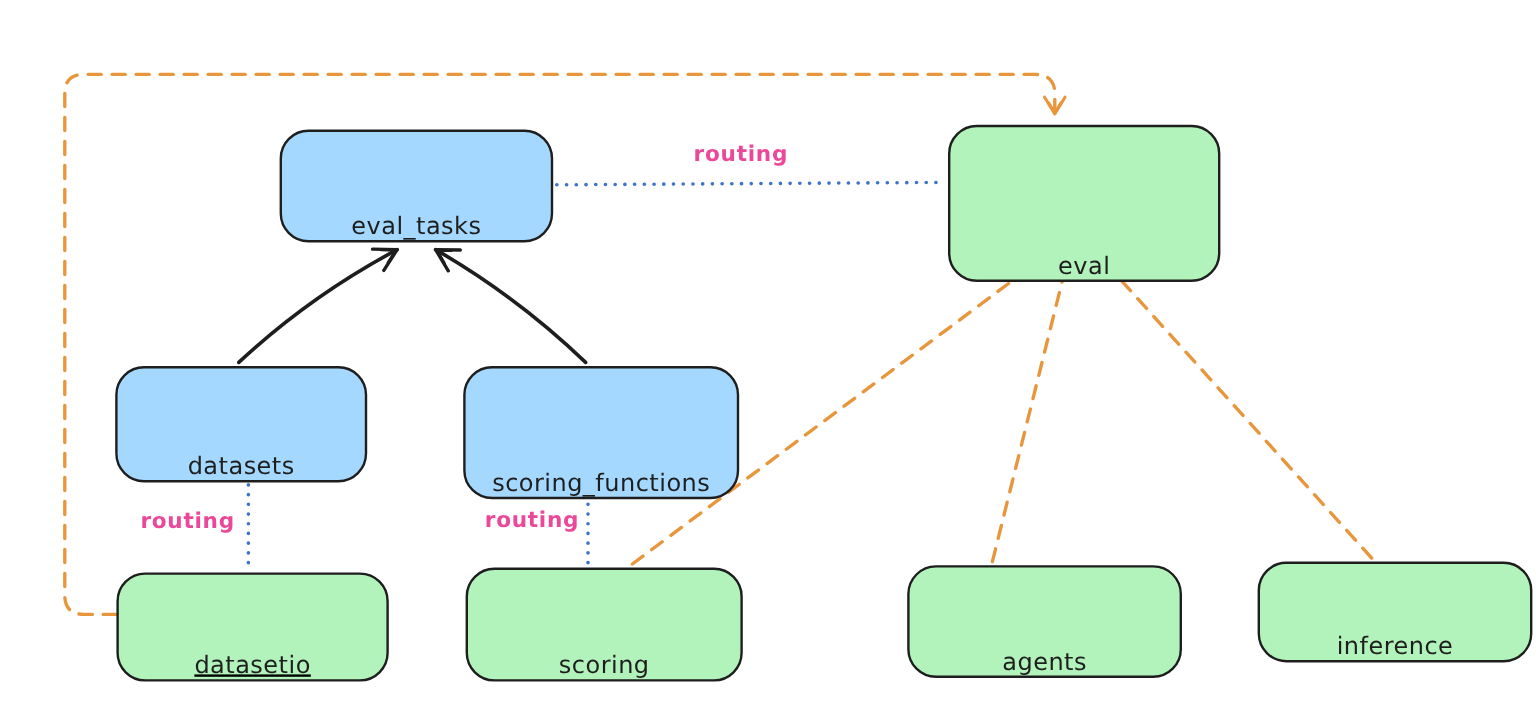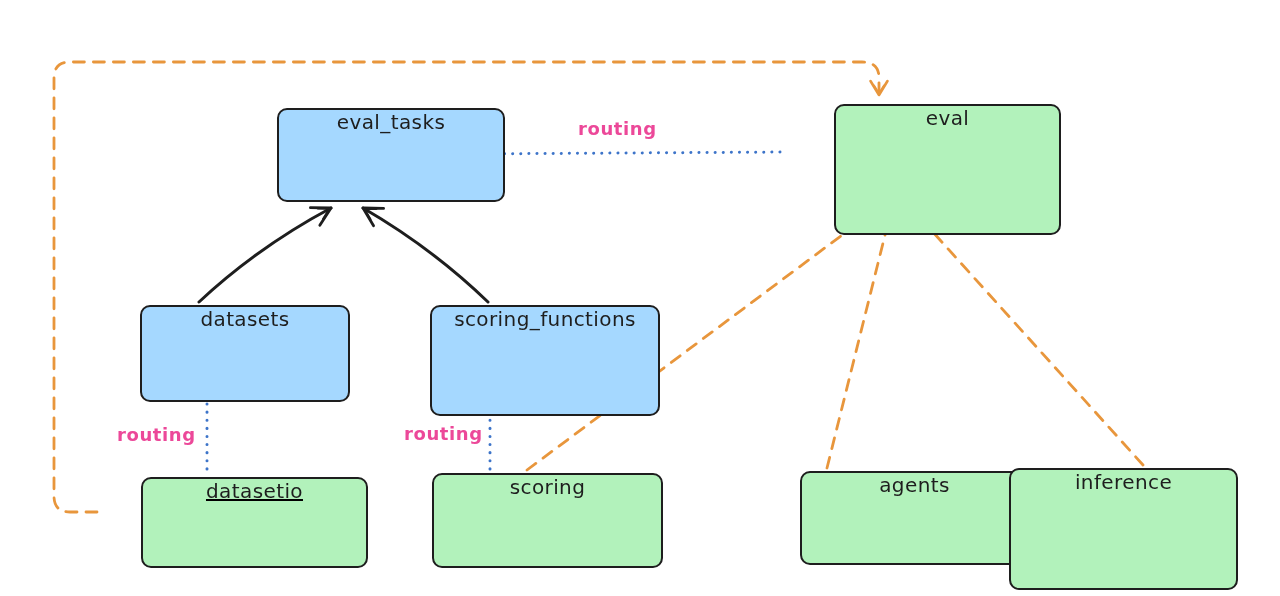--- a/index.html
+++ b/index.html
@@ -13,26 +13,25 @@
   }
   .edges {
     position: absolute;
     left: 0; top: 0;
     width: 1280px; height: 596px;
   }
   .node {
     position: absolute;
     box-sizing: border-box;
     border: 2.6px solid #1e1e1e;
-    border-radius: 10px;
+    border-radius: 24px;
     background: var(--fill);
     display: flex;
-    align-items: flex-start;
+    align-items: flex-end;
     justify-content: center;
-    margin-left: 44px;
   }
   
   .node::before {
     content: "";
     position: absolute;
     left: 10%;
     right: 10%;
     top: -4px;
     height: 7px;
     border-radius: 50%;
@@ -108,21 +107,21 @@
   </div>
 
   <div class="node green" style="left:388px; top:473px; width:231px; height:95px;">
     <span class="node-label">scoring</span>
   </div>
 
   <div class="node green" style="left:756px; top:471px; width:229px; height:94px;">
     <span class="node-label">agents</span>
   </div>
 
-  <div class="node green" style="left:965px; top:468px; width:229px; height:122px;">
+  <div class="node green" style="left:1048px; top:468px; width:229px; height:84px;">
     <span class="node-label">inference</span>
   </div>
 
   <div class="edge-label" style="left:578px; top:118px;">routing</div>
   <div class="edge-label" style="left:117px; top:424px;">routing</div>
   <div class="edge-label" style="left:404px; top:423px;">routing</div>
 
 </div>
 
 </body></html>

